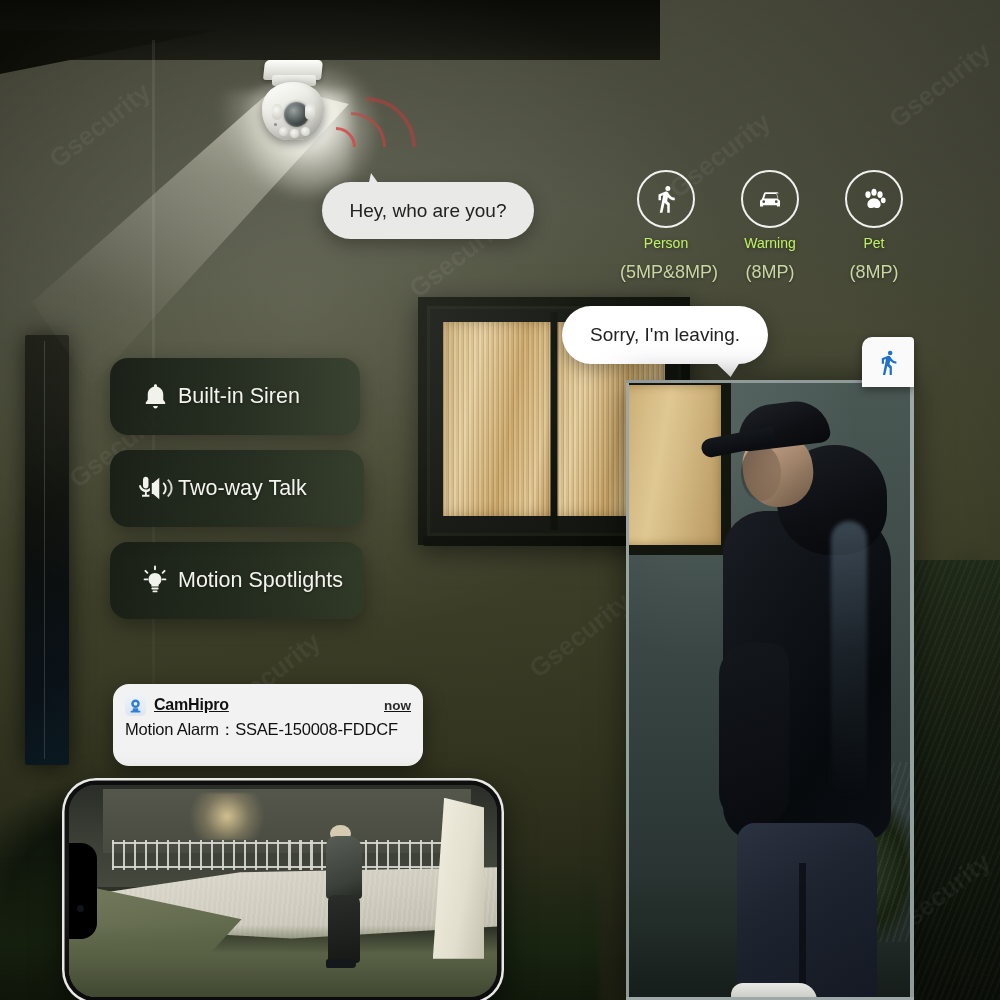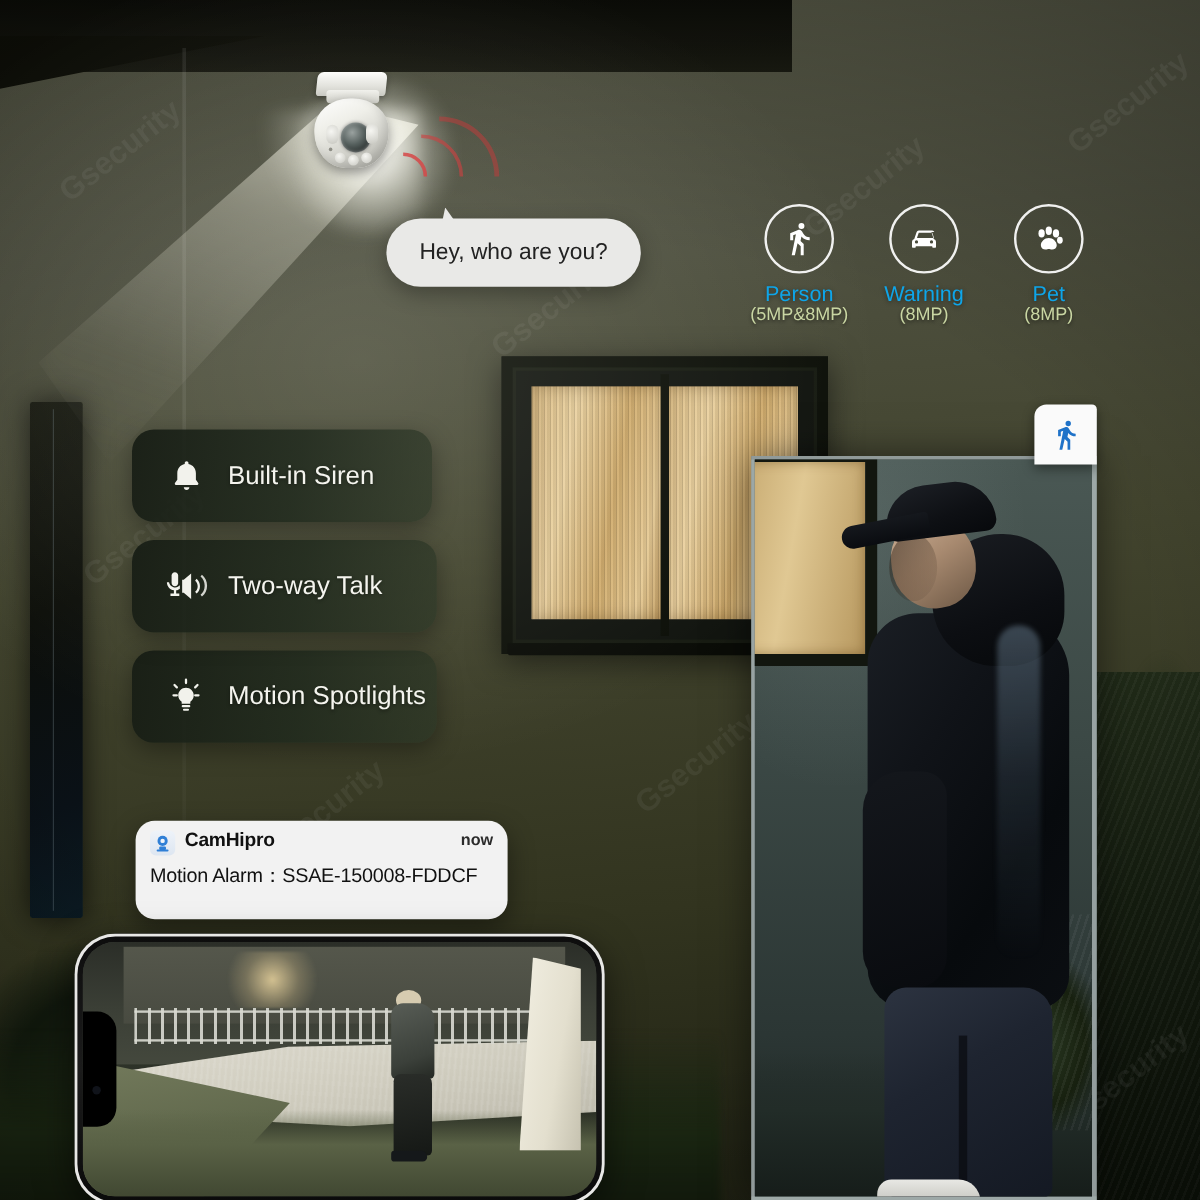--- a/index.html
+++ b/index.html
@@ -230,58 +230,58 @@
   }
   .detect-item { width: 92px; text-align: center; }
   .detect-circle {
     width: 58px; height: 58px; margin: 0 auto 8px auto;
     border: 2px solid rgba(255,255,255,.92);
     border-radius: 50%;
     display: flex; align-items: center; justify-content: center;
   }
   .detect-circle svg { width: 30px; height: 30px; fill: #ffffff; }
   .detect-label {
-    color: #0ea5e9; font-size: 18px; line-height: 1.05; margin-bottom: 0;
+    color: #bef264; font-size: 14px; line-height: 1.05; margin-bottom: 12px;
     text-shadow: 0 1px 4px rgba(0,0,0,.45);
   }
   .detect-sub {
-    color: #c9d6a3; font-size: 15px; line-height: 1.1;
+    color: #c9d6a3; font-size: 18px; line-height: 1.1;
     text-shadow: 0 1px 3px rgba(0,0,0,.45);
   }
 
   
   .pill {
     position: absolute; left: 110px;
     width: 250px; height: 77px;
     background: linear-gradient(100deg, rgba(22,28,20,.92) 0%, rgba(30,40,28,.82) 55%, rgba(40,52,36,.60) 100%);
     border-radius: 18px;
     display: flex; align-items: center;
     padding-left: 22px;
     box-shadow: 0 6px 20px rgba(0,0,0,.35);
   }
   .pill.p1 { top: 358px; }
   .pill.p2 { top: 450px; width: 254px; }
   .pill.p3 { top: 542px; width: 254px; }
   .pill .p-icon { width: 46px; display: flex; align-items: center; justify-content: center; }
   .pill .p-icon svg { fill: #f2f2ec; }
   .pill .p-label {
-    color: #f4f4ee; font-size: 21.5px; margin-left: 12px;
+    color: #f4f4ee; font-size: 21.5px; margin-left: 0;
     text-shadow: 0 1px 3px rgba(0,0,0,.4);
   }
 
   
   .notif {
     position: absolute; left: 113px; top: 684px; width: 310px; height: 82px;
     background: #f2f2f2;
     border-radius: 16px;
     box-shadow: 0 8px 22px rgba(0,0,0,.42);
     padding: 8px 12px 8px 12px;
     color: #111;
   }
-  .notif-head { display: flex; align-items: flex-start; height: 26px; }
+  .notif-head { display: flex; align-items: center; height: 26px; text-decoration: underline; }
   .notif-app-icon {
     width: 21px; height: 21px; border-radius: 5px;
     background: linear-gradient(180deg, #eef3f9 0%, #dde6f1 100%);
     display: flex; align-items: center; justify-content: center;
     margin-right: 8px; flex: 0 0 auto;
   }
   .notif-app-icon svg { width: 17px; height: 17px; fill: #2f7fd6; }
   .notif-app { font-size: 16px; font-weight: bold; letter-spacing: -.2px; }
   .notif-time { margin-left: auto; font-size: 13.5px; font-weight: bold; color: #2b2b2b; }
   .notif-title { font-size: 16.5px; margin-top: 2px; }
@@ -587,20 +587,23 @@
             <ellipse cx="19.4" cy="13" rx="1.9" ry="2.3"></ellipse>
             <path d="M12 11.4c-2.8 0-5.3 2.4-5.3 4.9 0 1.8 1.4 2.9 3.1 2.9 1 0 1.6-.4 2.2-.4s1.2.4 2.2.4c1.7 0 3.1-1.1 3.1-2.9 0-2.5-2.5-4.9-5.3-4.9z"></path>
           </svg>
       </div>
       <div class="detect-label">Pet</div>
       <div class="detect-sub">(8MP)</div>
     </div>
 
   </div>
 
+  <div class="bubble b2">
+    <span>Sorry, I'm leaving.</span>
+  </div>
 
   <div class="pill p1">
     <span class="p-icon">
       <svg viewBox="0 0 24 24" width="31" height="31">
           <path d="M12 2.6c-.7 0-1.2.5-1.2 1.1v.7C7.9 4.9 6 7.4 6 10.4v4.2l-1.5 2.1c-.3.5 0 1.2.6 1.2h13.8c.6 0 .9-.7.6-1.2L18 14.6v-4.2c0-3-1.9-5.5-4.8-6v-.7c0-.6-.5-1.1-1.2-1.1zM10.2 19.4c0 1 .8 1.8 1.8 1.8s1.8-.8 1.8-1.8h-3.6z"></path>
         </svg>
     </span>
     <span class="p-label">Built-in Siren</span>
   </div>
 

